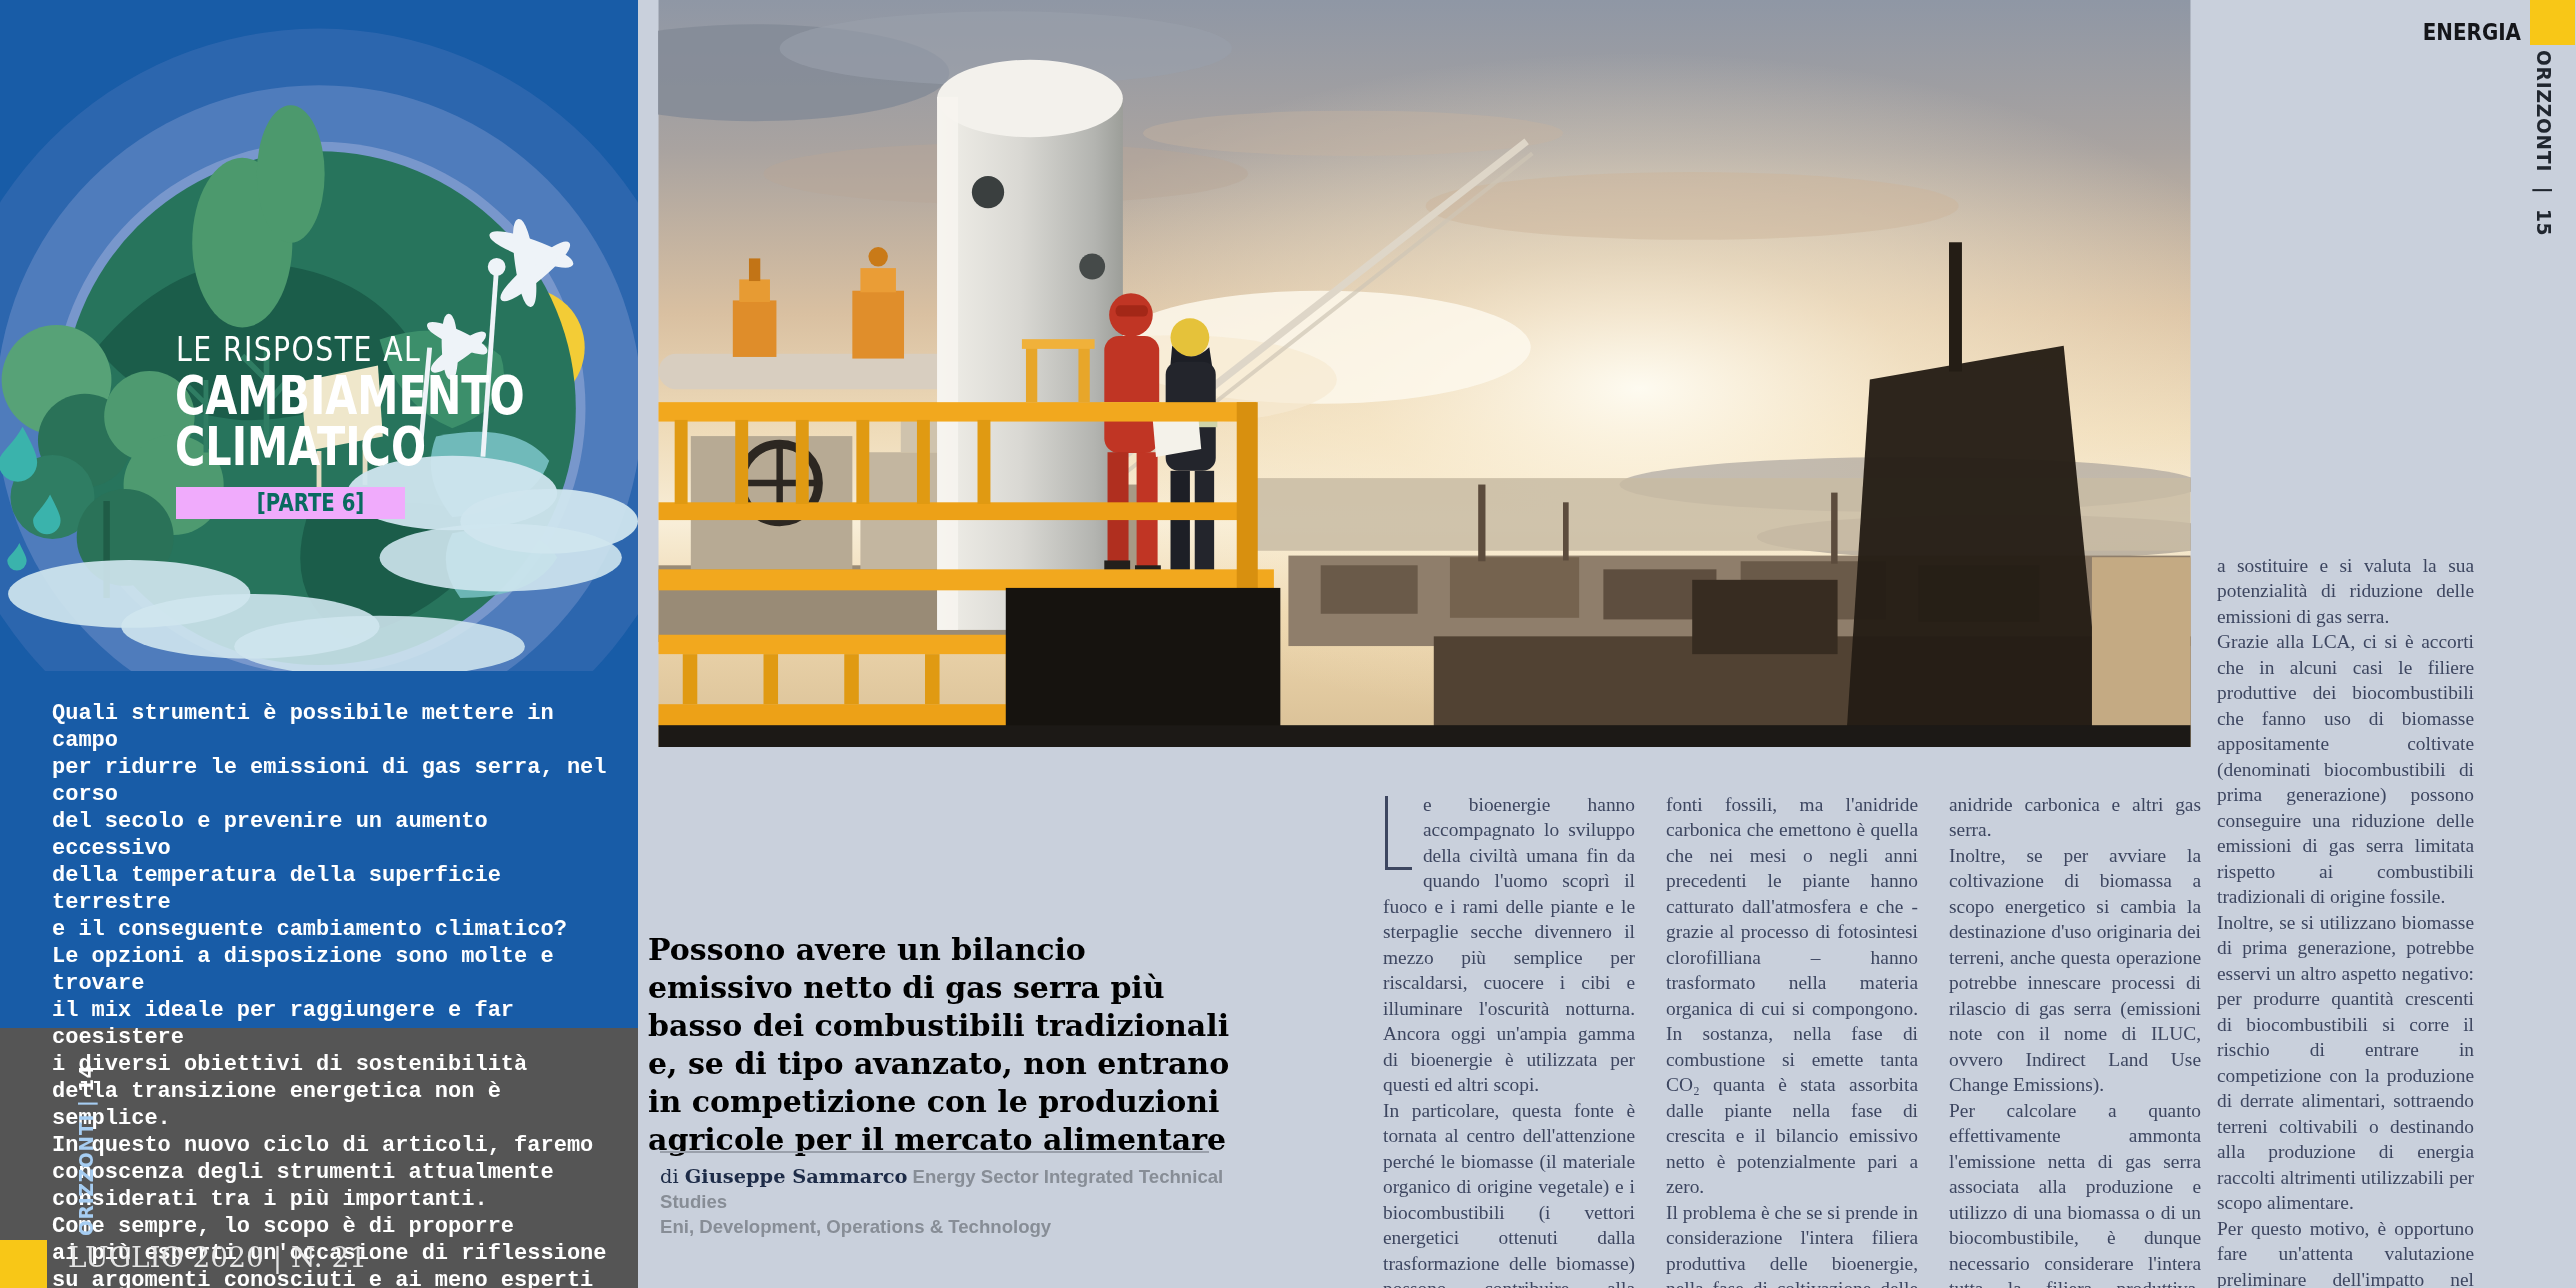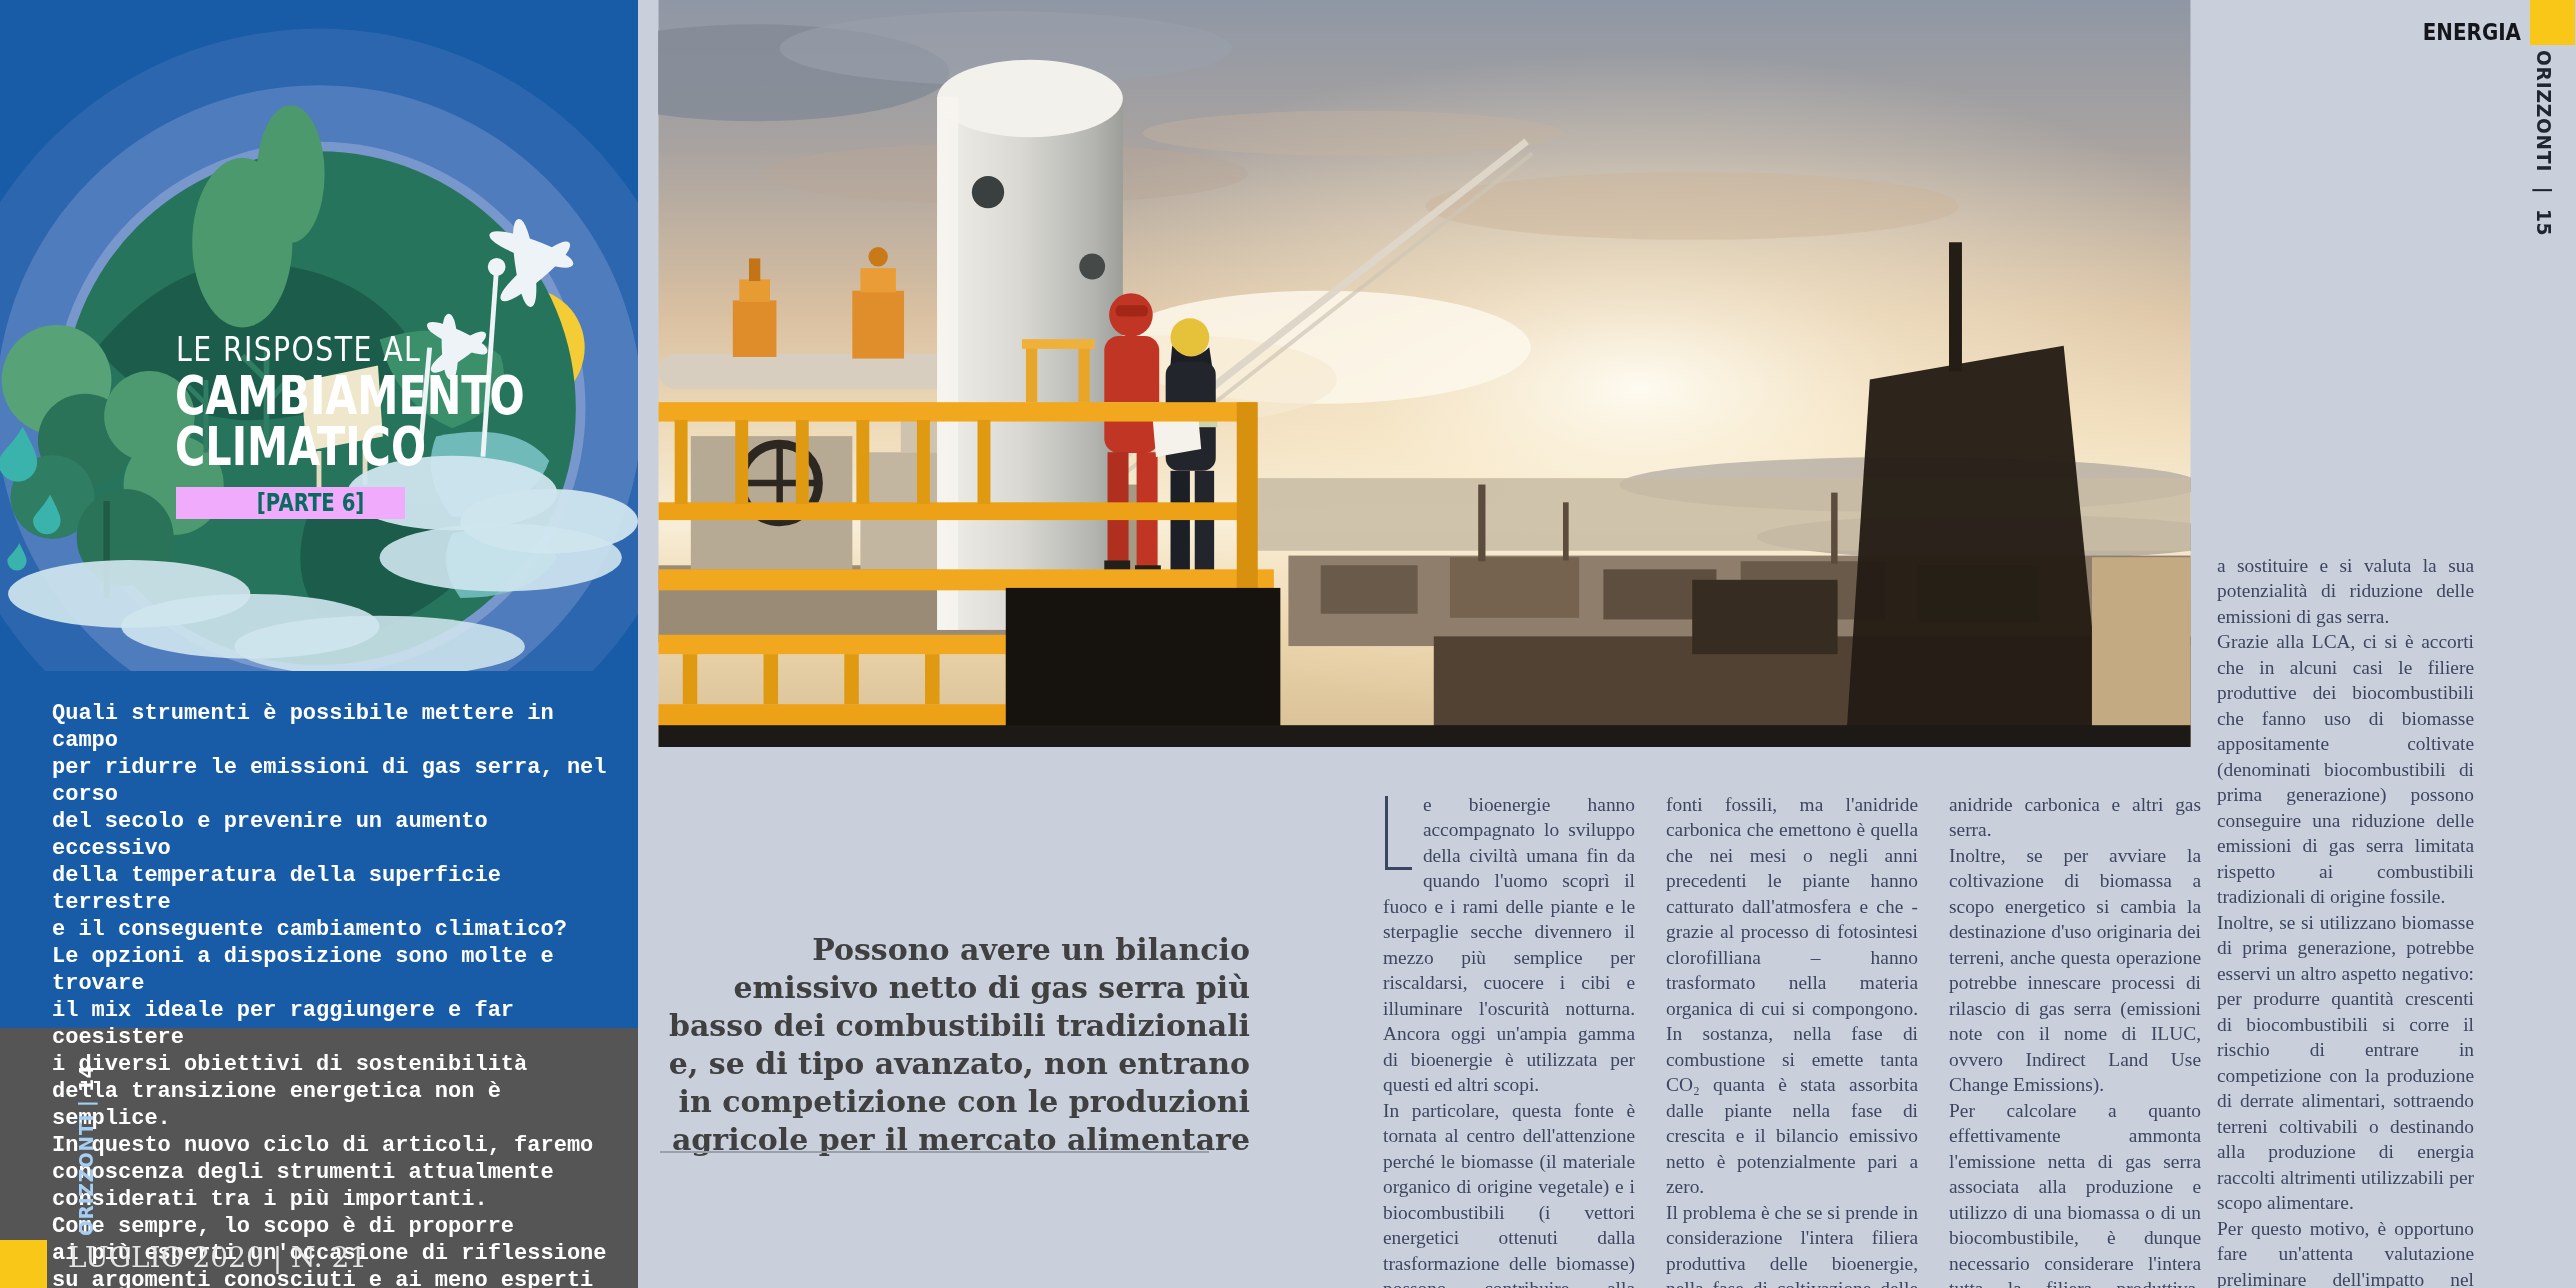--- a/index.html
+++ b/index.html
@@ -38,23 +38,23 @@
                  transform:scaleX(.85);transform-origin:right;}
   .spine-right{position:absolute;left:1888px;top:50px;height:339px;width:27.5px;writing-mode:vertical-rl;
                font-family:"DejaVu Sans",sans-serif;font-weight:700;font-size:18.6px;color:#20262f;
                letter-spacing:0.8px;}
   .spine-right .pg{font-weight:800;}
   .photo-caption{position:absolute;left:1589px;top:95px;width:252px;color:#3c4149;
                  font-size:16px;line-height:22px;font-weight:400;}
   .art-title{position:absolute;left:22px;top:753px;width:582px;color:#1e1e28;
              font-family:"DejaVu Serif",serif;font-weight:700;font-size:65px;line-height:69px;
              white-space:pre-line;letter-spacing:-0.8px;}
-  .art-standfirst{position:absolute;left:30px;top:931px;width:582px;color:#404040;
+  .art-standfirst{position:absolute;left:10px;top:931px;width:582px;color:#000000;
                   font-family:"DejaVu Serif",serif;font-weight:700;font-size:30px;line-height:38px;
-                  white-space:pre-line;text-align:right;}
+                  white-space:pre-line;}
   .art-rule{position:absolute;left:22px;top:1151px;width:549px;height:1.6px;background:#9aa0ab;}
   .art-byline{position:absolute;left:22px;top:1164px;width:574px;font-size:19.4px;line-height:25px;}
   .art-byline .pre{font-family:"DejaVu Serif",serif;color:#1d2b47;}
   .art-byline .auth{font-family:"DejaVu Serif",serif;font-weight:700;color:#1d2b47;}
   .art-byline .role{font-family:"Liberation Sans",sans-serif;font-weight:700;color:#878d96;
                     white-space:pre-line;font-size:18.6px;}
   .body-col{position:absolute;color:#3d4660;font-family:"Liberation Serif",serif;font-size:19.4px;
             line-height:25.5px;text-align:justify;white-space:pre-line;}
   #col1{left:745px;top:766px;width:252px;height:436px;}
   #col2{left:1028px;top:766px;width:252px;height:436px;}
@@ -331,20 +331,24 @@
       <span class="pg">15</span>
     </div>
 
     <div class="art-standfirst">Possono avere un bilancio
 emissivo netto di gas serra più
 basso dei combustibili tradizionali
 e, se di tipo avanzato, non entrano
 in competizione con le produzioni
 agricole per il mercato alimentare</div>
     <div class="art-rule"></div>
+    <div class="art-byline">
+      <span class="pre">di </span><span class="auth">Giuseppe Sammarco</span><span class="role"> Energy Sector Integrated Technical Studies
+Eni, Development, Operations &amp; Technology</span>
+    </div>
 
     <div id="col1" class="body-col">
       <span class="dropcap"></span><span>e bioenergie hanno accompagnato lo sviluppo della civiltà umana fin da quando l'uomo scoprì il fuoco e i rami delle piante e le sterpaglie secche divennero il mezzo più semplice per riscaldarsi, cuocere i cibi e illuminare l'oscurità notturna. Ancora oggi un'ampia gamma di bioenergie è utilizzata per questi ed altri scopi.
 In particolare, questa fonte è tornata al centro dell'attenzione perché le biomasse (il materiale organico di origine vegetale) e i biocombustibili (i vettori energetici ottenuti dalla trasformazione delle biomasse) possono contribuire alla riduzione delle emissioni di anidride carbonica.
 A differenza di eolico e solare, infatti, le bioenergie producono energia grazie alla loro combustione come le</span>
     </div>
     <div id="col2" class="body-col">
       <span>fonti fossili, ma l'anidride carbonica che emettono è quella che nei mesi o negli anni precedenti le piante hanno catturato dall'atmosfera e che - grazie al processo di fotosintesi clorofilliana – hanno trasformato nella materia organica di cui si compongono. In sostanza, nella fase di combustione si emette tanta CO₂ quanta è stata assorbita dalle piante nella fase di crescita e il bilancio emissivo netto è potenzialmente pari a zero.
 Il problema è che se si prende in considerazione l'intera filiera produttiva delle bioenergie, nella fase di coltivazione delle piante e durante il processo industriale di lavorazione della biomassa primaria o della sua trasformazione in biocombustibile si utilizza energia e si potrebbe emettere</span>
     </div>

